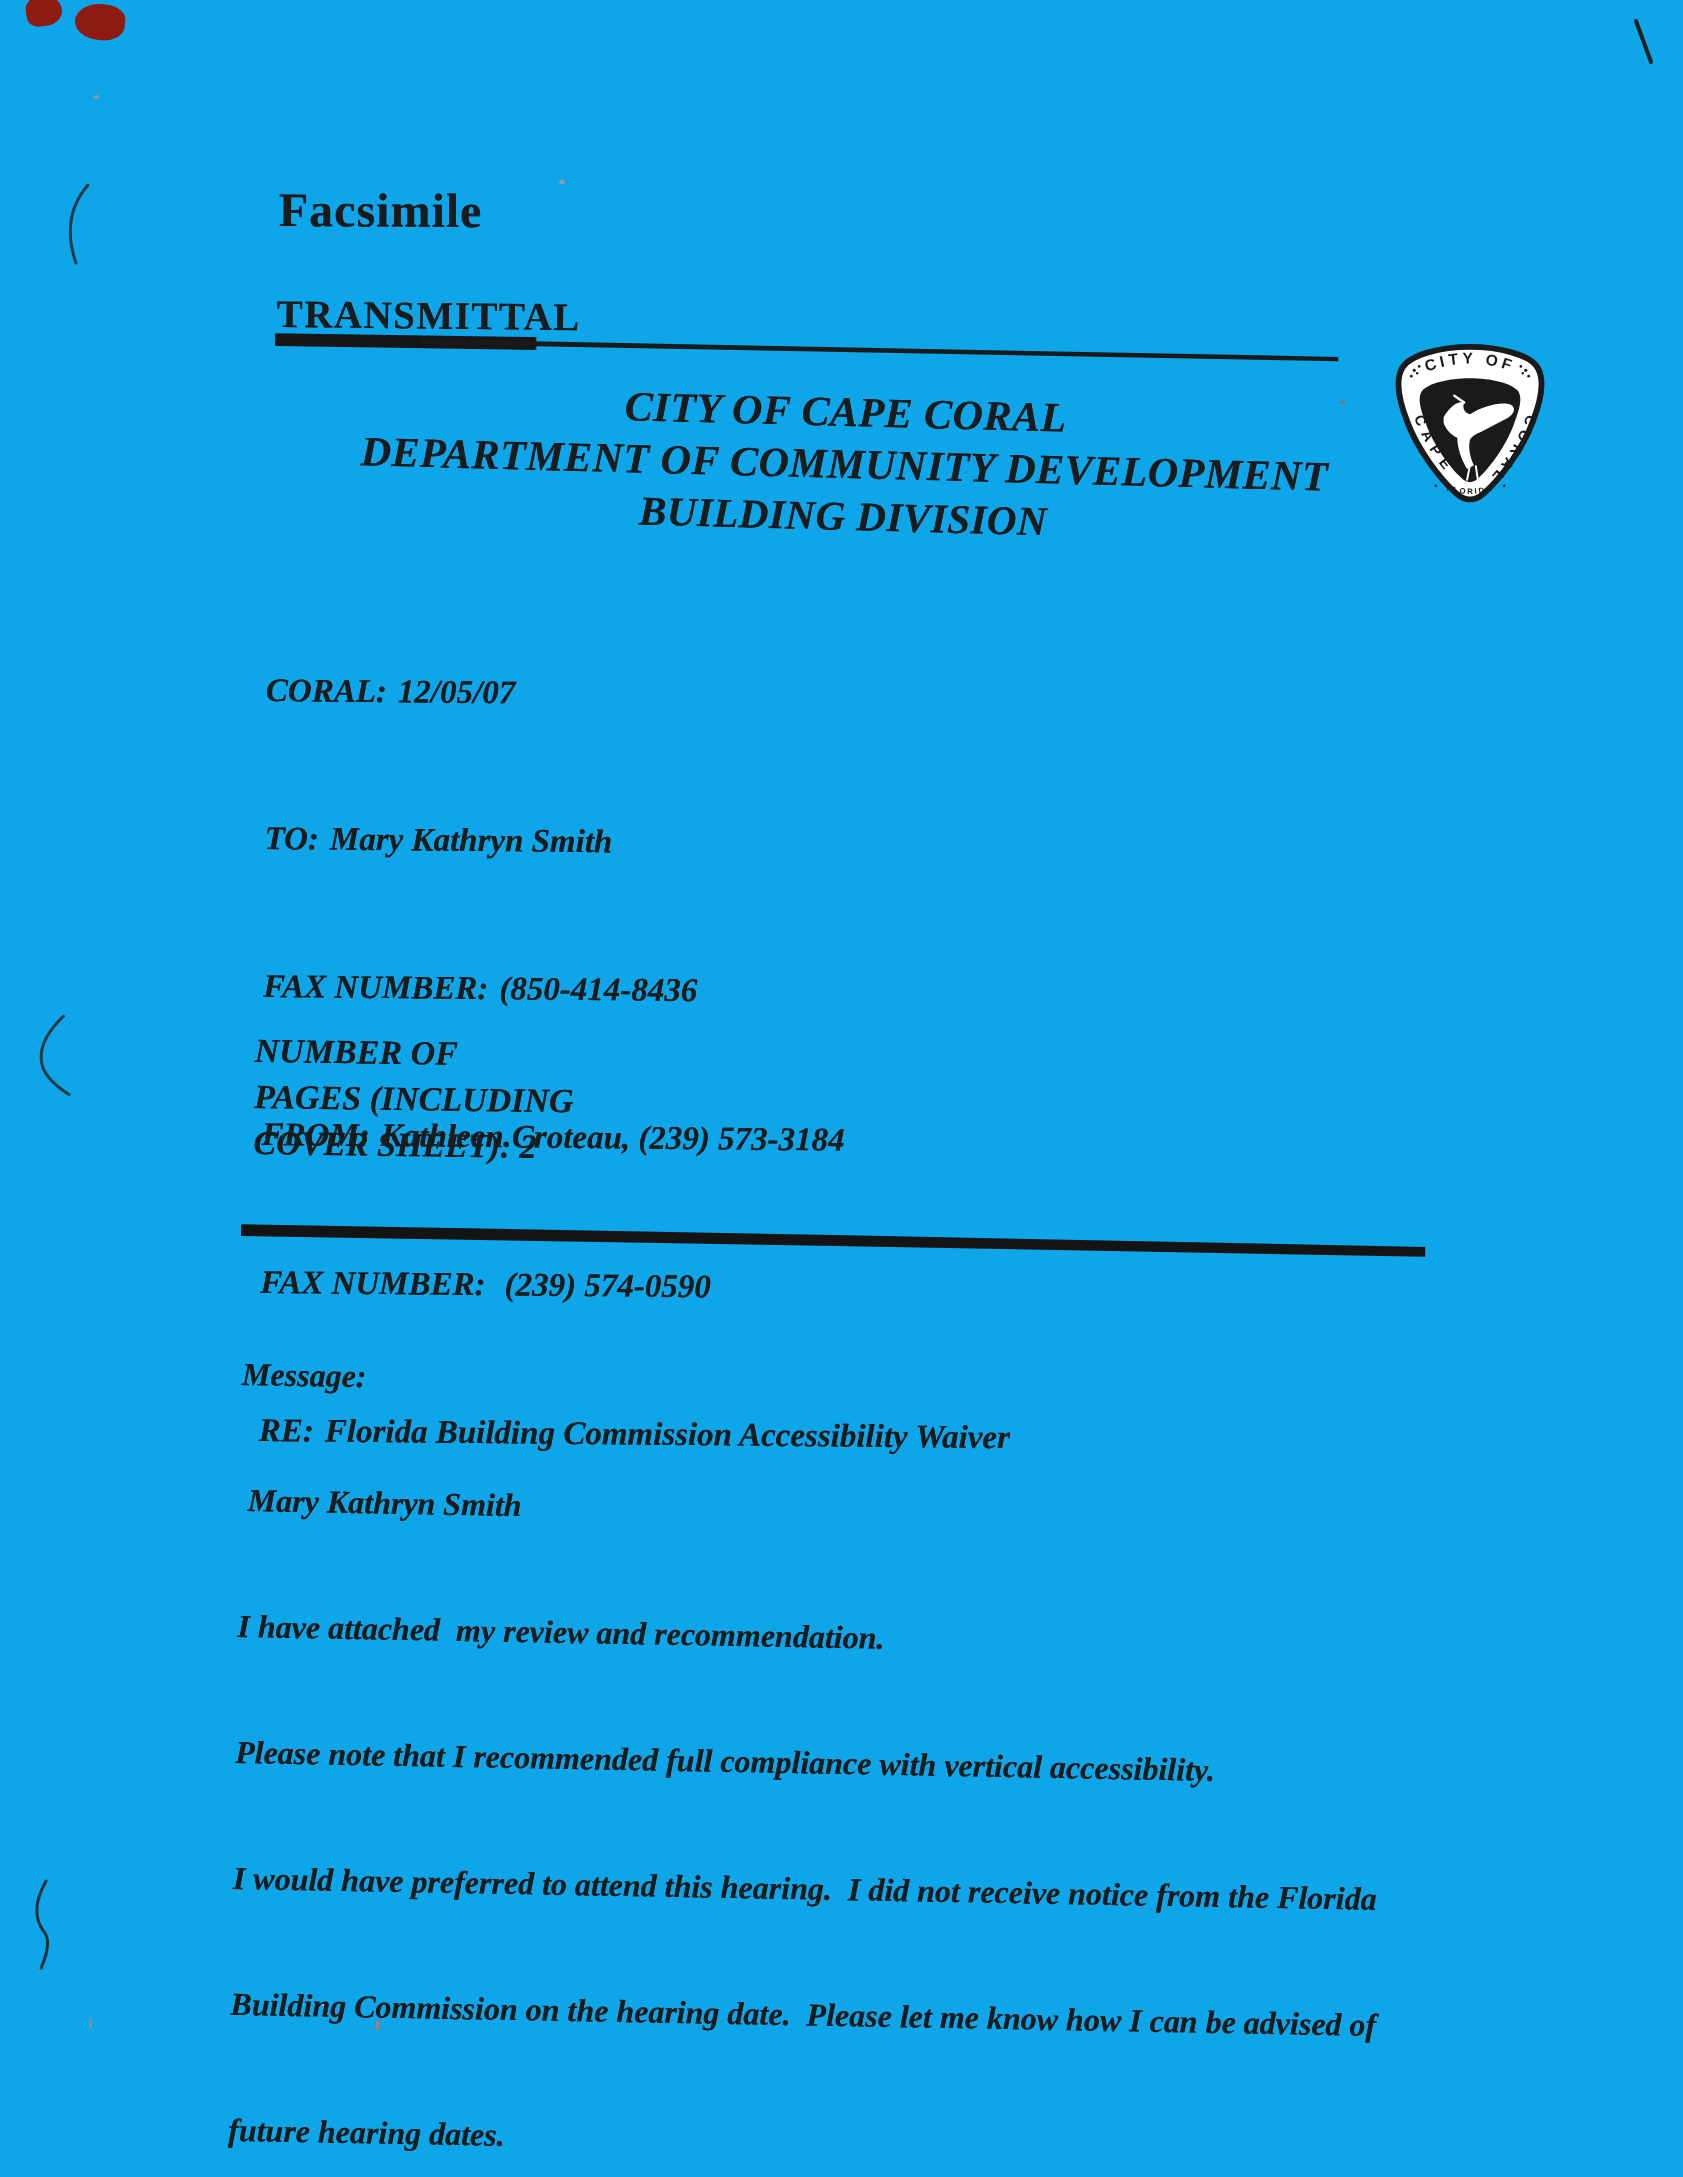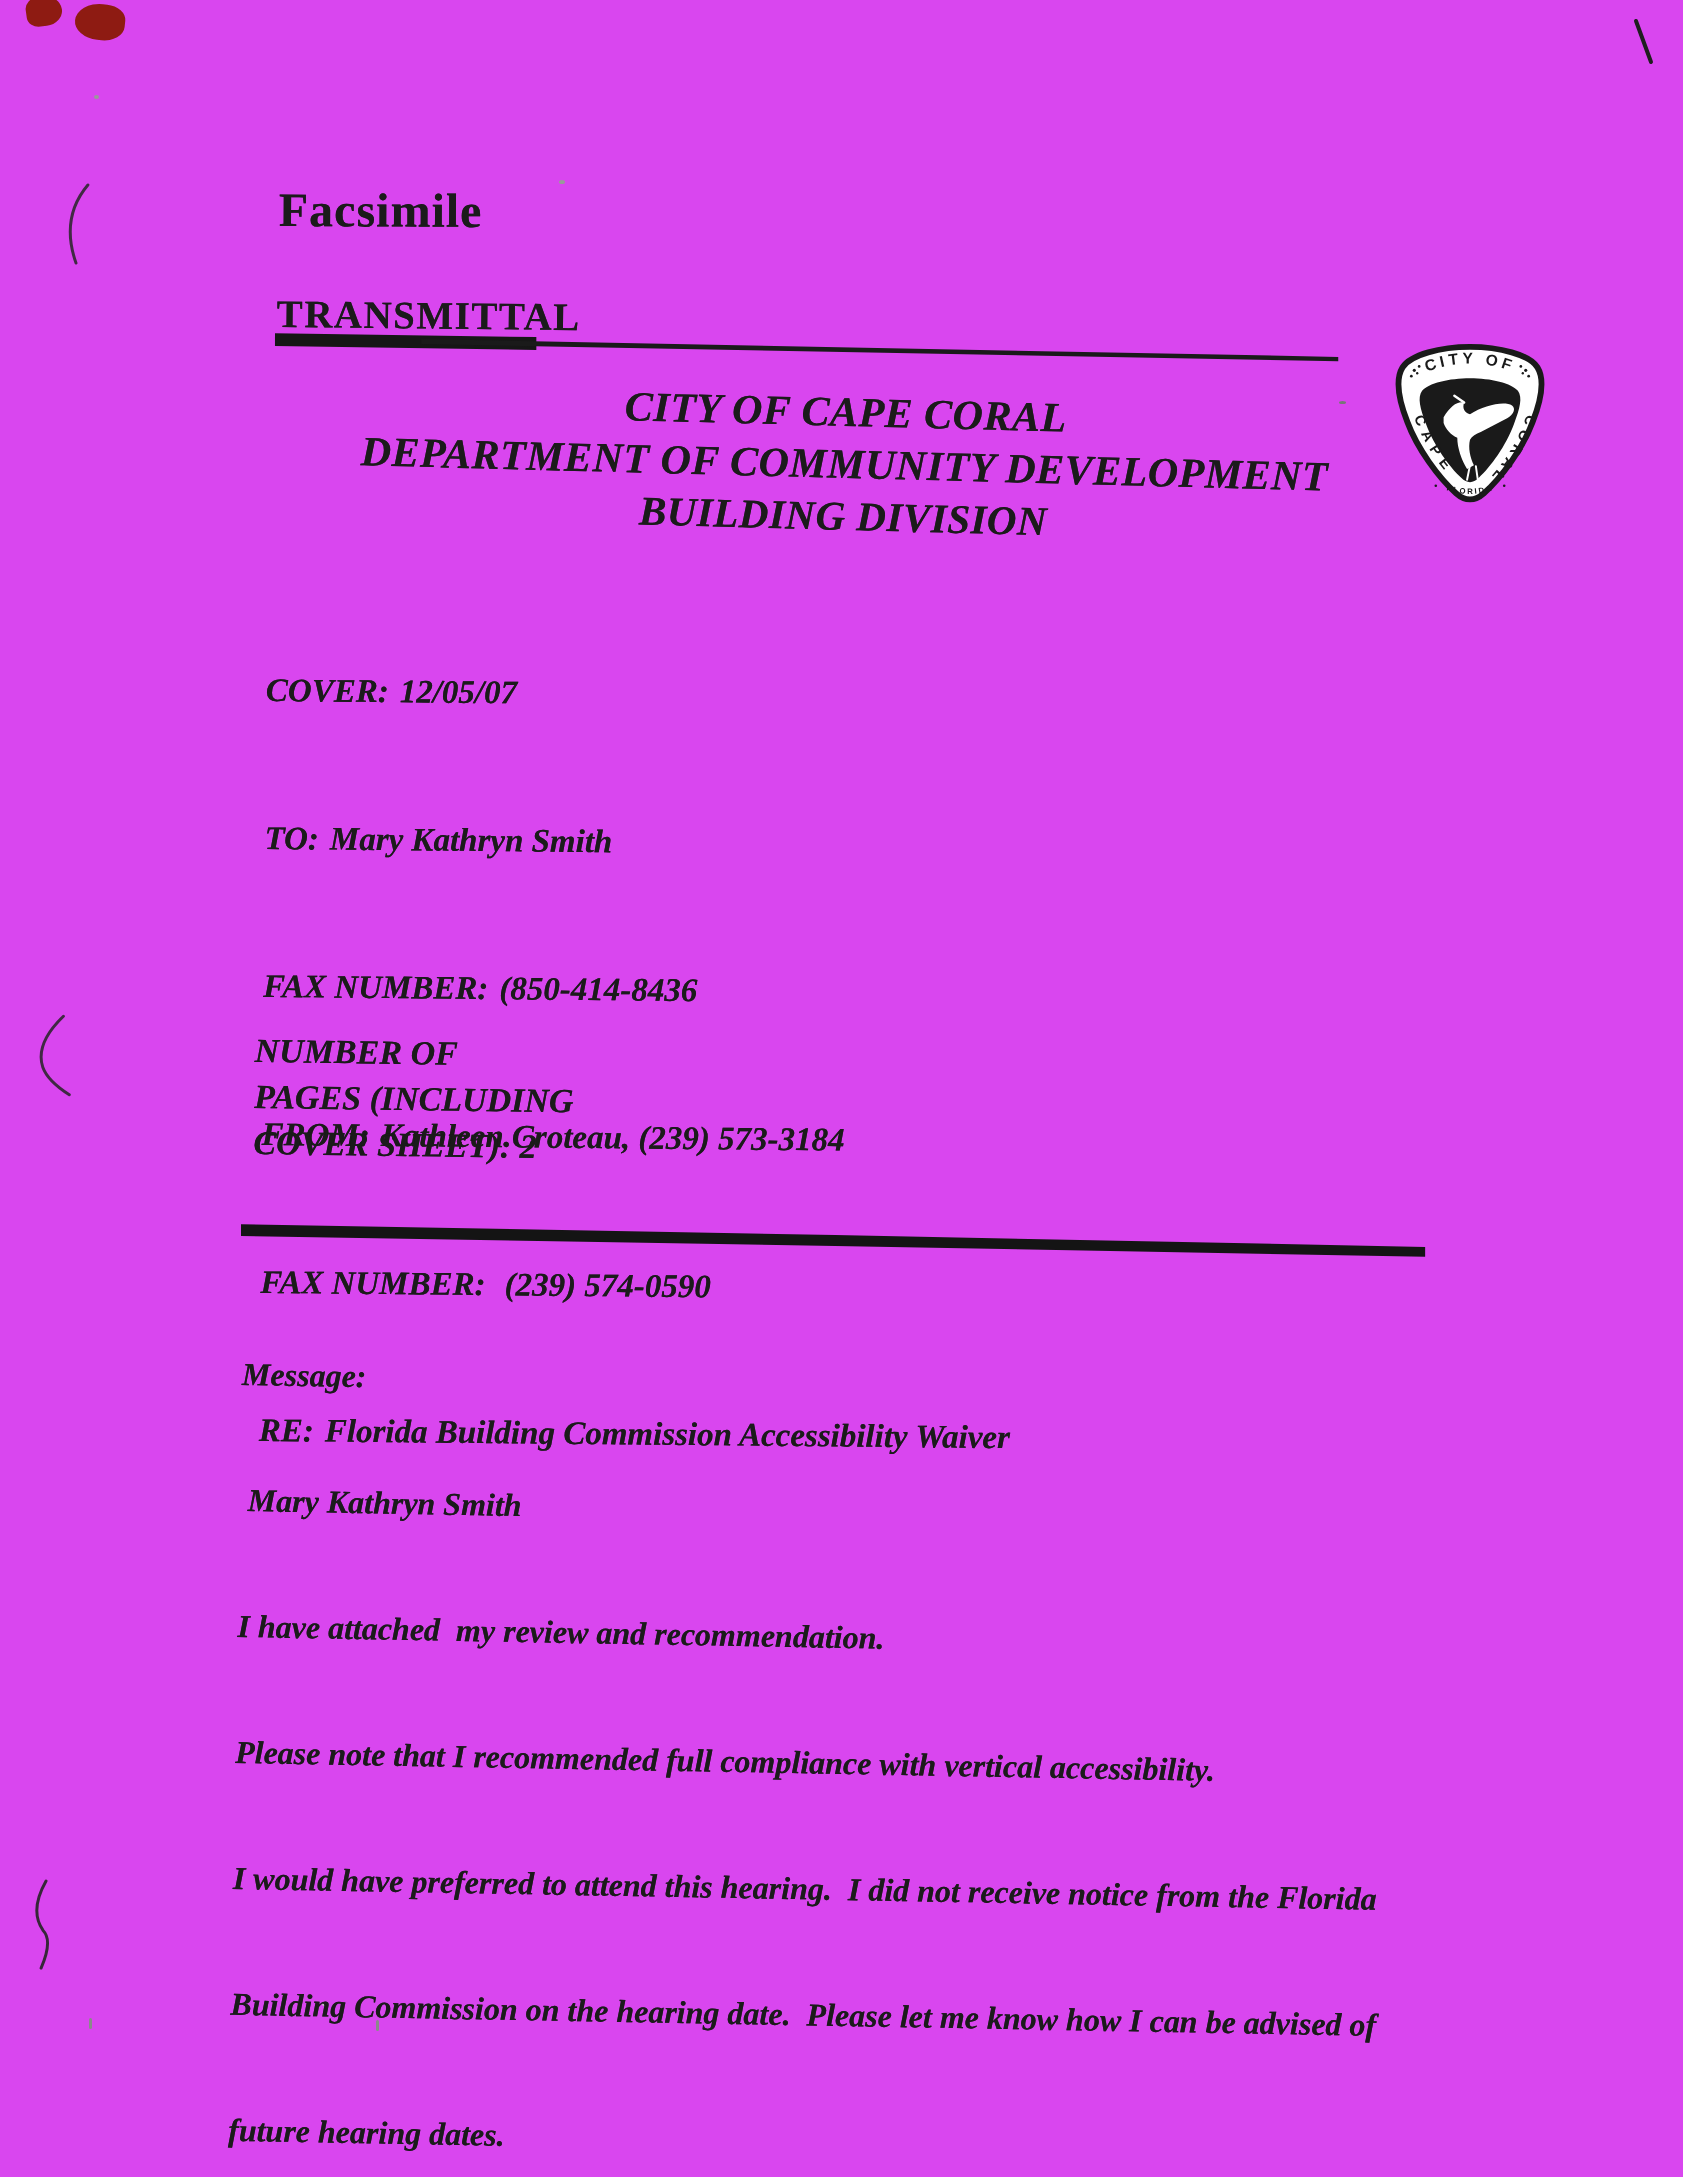--- a/index.html
+++ b/index.html
@@ -1,19 +1,19 @@
 <!DOCTYPE html>
 <html><head>
 <meta charset="utf-8">
 <style>
   html,body{margin:0;padding:0;background:#e8e8e8;}
   .page{
     position:relative;
     width:1683px;height:2177px;
-    background:#d946ef;
+    background:#0ea5e9;
     overflow:hidden;
     font-family:"Liberation Serif","DejaVu Serif",serif;
     color:#1b1b1b;
   }
   .ink{color:#1b1b1b;text-shadow:0 0 0.6px rgba(20,20,20,.75);}
   .abs{position:absolute;}
 
   .fax-title{
     left:279px;top:182px;
     font-size:48px;font-weight:bold;
@@ -158,21 +158,21 @@
       <text font-size="15" letter-spacing="5">
         <textPath href="#arcRight" startOffset="50%" text-anchor="middle">CORAL</textPath>
       </text>
       <text font-size="8" letter-spacing="2">
         <textPath href="#arcBottom" startOffset="50%" text-anchor="middle">FLORIDA</textPath>
       </text>
     </g>
   </svg>
 
   <div class="abs fields ink">
-    <div class="field"><span class="fl">COVER:</span><span class="fv">12/05/07</span></div>
+    <div class="field"><span class="fl">CORAL:</span><span class="fv">12/05/07</span></div>
     <div class="field"><span class="fl">TO:</span><span class="fv">Mary Kathryn Smith</span></div>
     <div class="field"><span class="fl">FAX NUMBER:</span><span class="fv">(850-414-8436</span></div>
     <div class="field"><span class="fl">FROM:</span><span class="fv">Kathleen Croteau, (239) 573-3184</span></div>
     <div class="field"><span class="fl">FAX NUMBER:</span><span class="fv">(239) 574-0590</span></div>
     <div class="field"><span class="fl">RE:</span><span class="fv">Florida Building Commission Accessibility Waiver</span></div>
   </div>
 
   <div class="abs pages-field ink">
     <div>NUMBER OF</div>
     <div>PAGES (INCLUDING</div>

